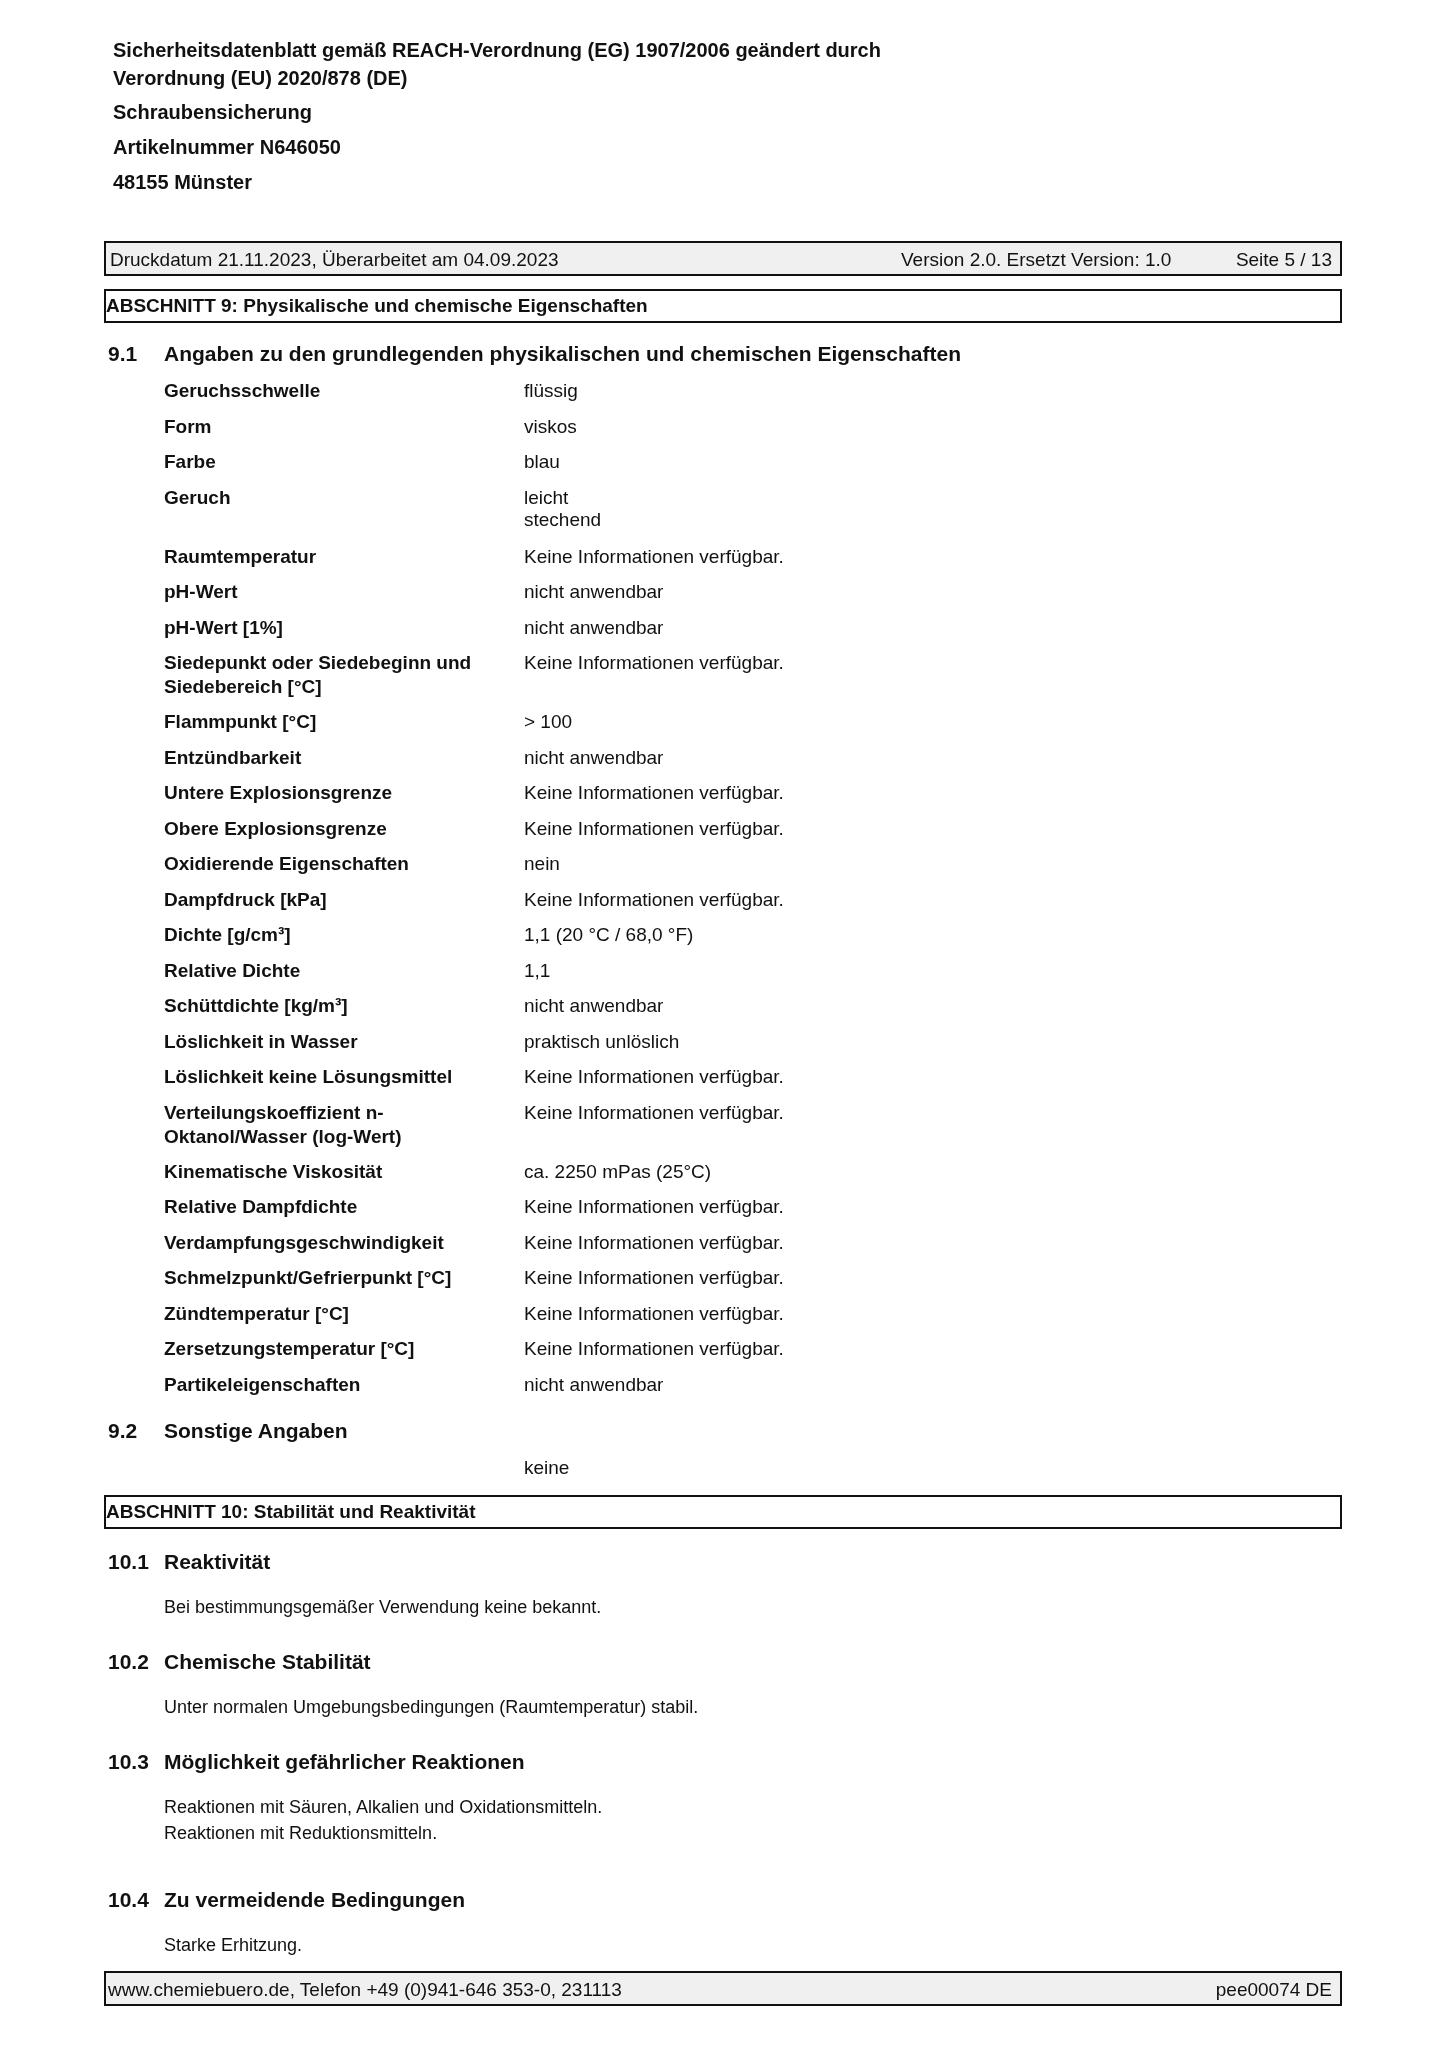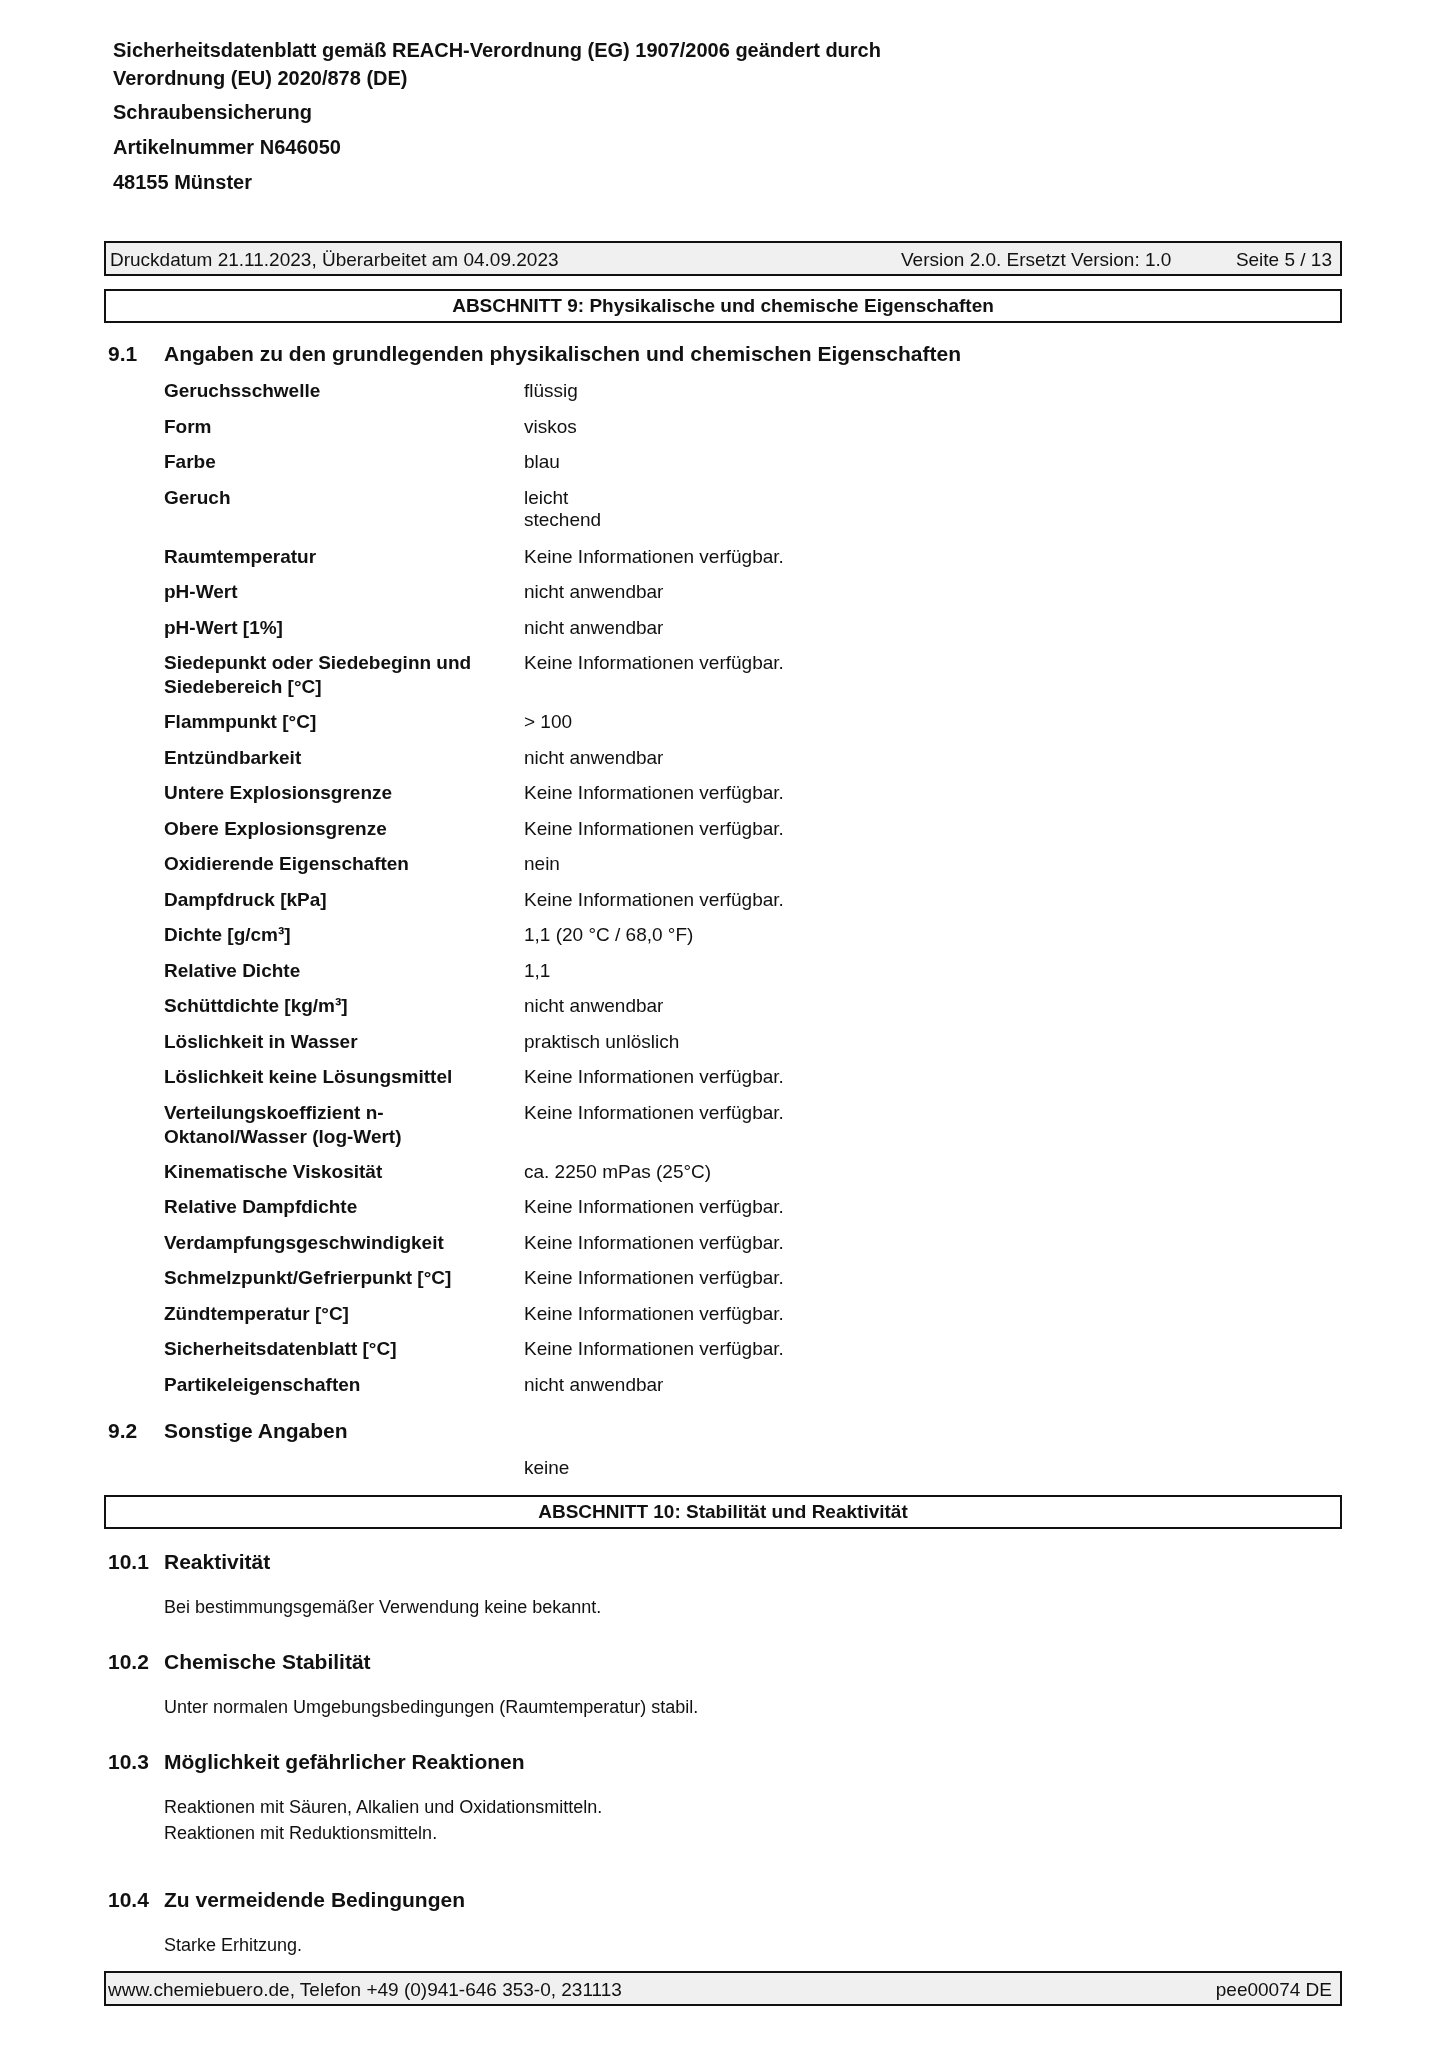--- a/index.html
+++ b/index.html
@@ -6,21 +6,21 @@
   body { width: 1445px; height: 2045px; position: relative; overflow: hidden;
          font-family: "Liberation Sans", sans-serif; color: #111; }
   .title-block { position: absolute; left: 113px; top: 36px; }
   .title-line { font-weight: bold; font-size: 20px; line-height: 28px; margin: 0; }
   .title-line.sub { margin-top: 6px; line-height: 29px; }
   .box { position: absolute; left: 104px; width: 1238px; border: 2px solid #111;
          box-sizing: border-box; font-size: 19px; }
   .box.grey { background: #f0f0f0; }
   .hdr { top: 241px; height: 35px; }
   .hdr span, .ftr span { position: absolute; top: 6px; }
-  .sec { height: 34px; font-weight: bold; padding-left: 0; line-height: 30px; background: #fff; text-align: center; }
+  .sec { height: 34px; font-weight: bold; padding-left: 0; line-height: 30px; background: #fff; }
   .sec9 { top: 289px; }
   .sec10 { top: 1495px; }
   .ftr { top: 1971px; height: 35px; }
   .subhead { position: absolute; left: 108px; font-weight: bold; font-size: 21px; }
   .subhead .num { display: inline-block; width: 56px; }
   .row { position: absolute; left: 164px; font-size: 19px; line-height: 24px; }
   .row .lbl { position: absolute; left: 0; width: 340px; font-weight: bold; }
   .row .val { position: absolute; left: 360px; width: 500px; }
   .para { position: absolute; left: 164px; font-size: 18px; line-height: 26px; }
 </style>
@@ -145,21 +145,21 @@
     </div>
     <div class="row" style="top: 1266px;">
       <span class="lbl">Schmelzpunkt/Gefrierpunkt [°C]</span>
       <span class="val">Keine Informationen verfügbar.</span>
     </div>
     <div class="row" style="top: 1301.5px;">
       <span class="lbl">Zündtemperatur [°C]</span>
       <span class="val">Keine Informationen verfügbar.</span>
     </div>
     <div class="row" style="top: 1337px;">
-      <span class="lbl">Sicherheitsdatenblatt [°C]</span>
+      <span class="lbl">Zersetzungstemperatur [°C]</span>
       <span class="val">Keine Informationen verfügbar.</span>
     </div>
     <div class="row" style="top: 1372.5px;">
       <span class="lbl">Partikeleigenschaften</span>
       <span class="val">nicht anwendbar</span>
     </div>
   </div>
 
 <div class="subhead" style="top:1419px">
   <span class="num">9.2</span><span>Sonstige Angaben</span>

